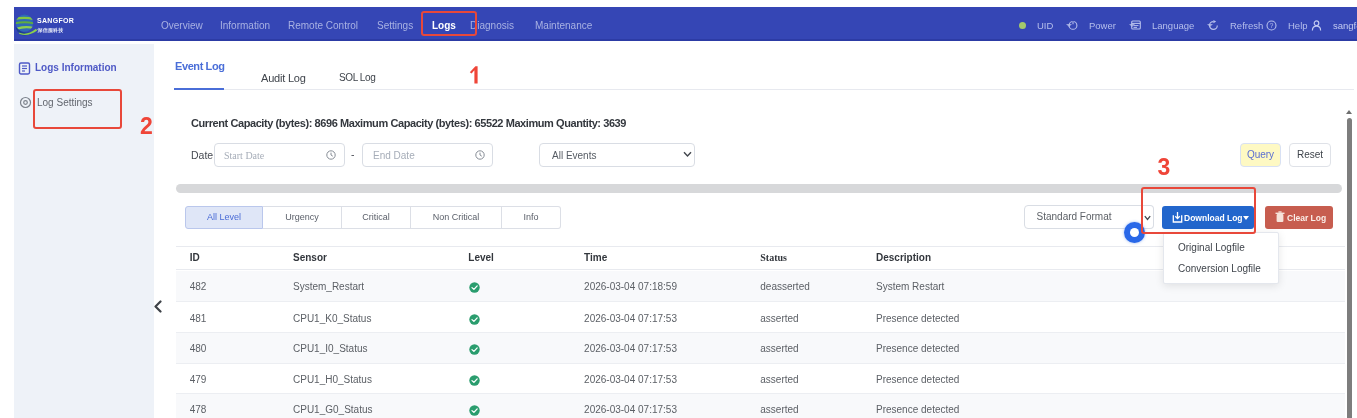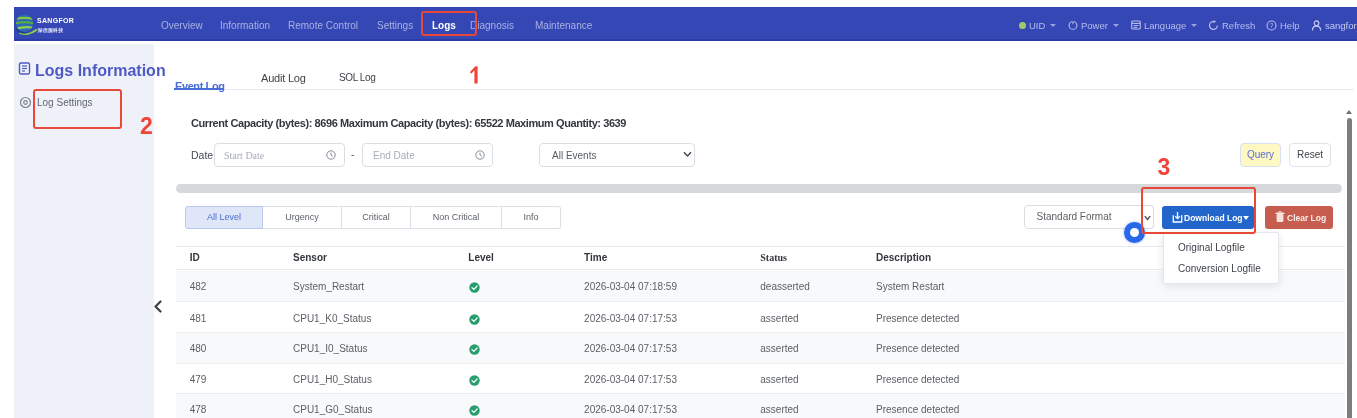--- a/index.html
+++ b/index.html
@@ -1,21 +1,21 @@
 <!DOCTYPE html>
 <html><head>
 <meta charset="utf-8">
 <style>
   * { margin:0; padding:0; box-sizing:border-box; }
   html,body { width:1357px; height:418px; background:#fff; overflow:hidden;
     font-family:"Liberation Sans", sans-serif; }
   .abs { position:absolute; }
   .nav { position:absolute; top:20px; font-size:10px; color:#a9b2e3; }
   .nav.act { color:#fff; font-weight:bold; }
-  .tbicon { position:absolute; top:19.5px; font-size:9.5px; color:#b6bfec; display:flex; align-items:center; gap:3px;}
+  .tbicon { position:absolute; top:19.5px; font-size:9.5px; color:#b6bfec; display:flex; align-items:center; gap:11px;}
   .caret { display:inline-block; width:0; height:0; border-left:3px solid transparent; border-right:3px solid transparent; border-top:3.8px solid #9aa4dc; margin-left:2px; }
   .redbox { position:absolute; border:2.5px solid #e8483a; border-radius:3px; background:transparent; z-index:9; }
   .rednum { position:absolute; color:#ef4538; font-size:23px; font-weight:bold; z-index:9; }
   .cell { position:absolute; font-size:10px; color:#5c6066; white-space:nowrap; }
   .hcell { position:absolute; font-size:10px; color:#33373d; font-weight:bold; white-space:nowrap; }
   .seg { position:absolute; top:0; height:23px; border:1px solid #dcdfe6; border-left:none;
     background:#fff; color:#5a5f69; font-size:9px; text-align:center; line-height:21px; }
 </style>
 </head>
 <body>
@@ -97,36 +97,36 @@
 <div class="abs" style="left:14px; top:44px; width:140px; height:374px; background:#eef2f8;"></div>
 
 <div class="abs" style="left:18px; top:61px;">
   <svg width="13" height="13" viewBox="0 0 13 13">
       <rect x="1.5" y="1" width="10" height="11" rx="1.4" fill="none" stroke="#4e59c6" stroke-width="1.4"></rect>
       <line x1="4" y1="4" x2="9" y2="4" stroke="#4e59c6" stroke-width="1.2"></line>
       <line x1="4" y1="6.5" x2="9" y2="6.5" stroke="#4e59c6" stroke-width="1.2"></line>
       <line x1="4" y1="9" x2="7" y2="9" stroke="#4e59c6" stroke-width="1.2"></line>
     </svg>
 </div>
-<div class="abs" style="left:35px; top:62px; color:#4e59c6; font-weight:bold; font-size:16px;">Logs Information</div>
+<div class="abs" style="left:35px; top:62px; color:#4e59c6; font-weight:bold; font-size:10px;">Logs Information</div>
 
 <div class="abs" style="left:19px; top:95px;">
   <svg width="13" height="13" viewBox="0 0 13 13">
       <circle cx="6.5" cy="6.5" r="5" fill="none" stroke="#7c828c" stroke-width="1.2"></circle>
       <circle cx="6.5" cy="6.5" r="1.8" fill="none" stroke="#7c828c" stroke-width="1.2"></circle>
     </svg>
 </div>
 <div class="abs" style="left:37px; top:97px; color:#62666e; font-size:10px;">Log Settings</div>
 
 <svg class="abs" style="left:153px; top:300px;" width="10" height="13" viewBox="0 0 10 13">
   <path d="M7.5,1.5 L2.5,6.5 L7.5,11.5" fill="none" stroke="#3e4248" stroke-width="2.2" stroke-linecap="round" stroke-linejoin="round"></path>
 </svg>
 
 <div class="abs" style="left:174px; top:89px; width:1180px; height:1px; background:#e7e9ef;"></div>
-<div class="abs" style="left:175px; top:80px; color:#4a6ed8; font-weight:bold; font-size:11px; letter-spacing:-0.4px;">Event Log</div>
+<div class="abs" style="left:175px; top:60px; color:#4a6ed8; font-weight:bold; font-size:11px; letter-spacing:-0.4px;">Event Log</div>
 <div class="abs" style="left:174px; top:87.5px; width:50px; height:2px; background:#4a6ed8;"></div>
 <div class="abs" style="left:261px; top:72px; color:#3f444b; font-size:11px; letter-spacing:-0.2px;">Audit Log</div>
 <div class="abs" style="left:339px; top:72px; color:#3f444b; font-size:10px; letter-spacing:-0.4px;">SOL Log</div>
 
 <div class="abs" style="left:191px; top:117px; color:#33373d; font-weight:bold; font-size:11px; letter-spacing:-0.42px;">Current Capacity (bytes): 8696 Maximum Capacity (bytes): 65522 Maximum Quantity: 3639</div>
 
 <div class="abs" style="left:191px; top:149px; color:#464a52; font-size:10.5px;">Date</div>
 <div class="abs" style="left:214px; top:143px; width:131px; height:24px; border:1px solid #d9dde4; border-radius:4px; background:#fff;"></div>
 <div class="abs" style="left:224px; top:150px; color:#a6adb8; font-size:10px;font-family:Liberation Serif, serif;">Start Date</div>
 <svg class="abs" style="left:326px; top:149.5px;" width="10" height="10" viewBox="0 0 10 10">

